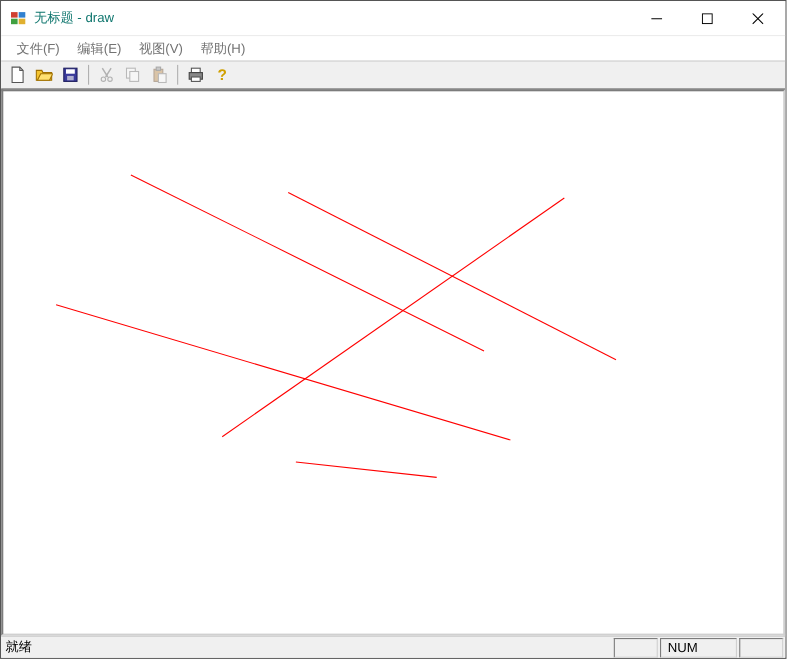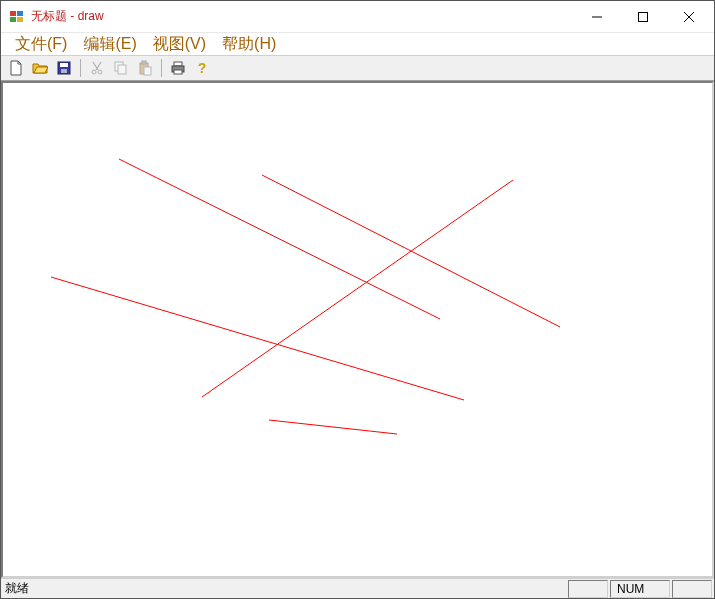--- a/index.html
+++ b/index.html
@@ -20,42 +20,42 @@
       display: flex;
       align-items: center;
       padding: 0 2px 0 8px;
       border-bottom: 1px solid #e8e8e8;
     }
     .titlebar .app-icon {
       width: 16px; height: 16px;
       margin-right: 6px;
       display: flex; align-items: center; justify-content: center;
     }
-    .titlebar .title { flex: 0 0 auto; font-size: 12px; color: #b91c1c; text-align: right; }
+    .titlebar .title { flex: 0 0 auto; font-size: 12px; color: #0f766e; text-align: right; }
     .titlebar .spacer { flex: 1; }
     .win-btn {
       width: 46px; height: 30px;
       display: flex; align-items: center; justify-content: center;
       font-family: "Segoe MDL2 Assets", sans-serif;
       font-size: 10px;
       color: #000;
     }
 
     .menubar {
       height: 22px;
       display: flex;
       align-items: center;
       padding: 0 6px;
       gap: 0;
       background: #fff;
     }
     .menu-item {
       padding: 2px 8px;
-      font-size: 16px;
-      color: #a16207;
+      font-size: 12px;
+      color: #737373;
       cursor: default;
     }
 
     .toolbar {
       height: 26px;
       display: flex;
       align-items: center;
       padding: 2px 4px;
       gap: 2px;
       border-top: 1px solid #d0d0d0;
@@ -86,21 +86,21 @@
       height: 20px;
       display: flex;
       align-items: center;
       background: #f0f0f0;
       font-size: 12px;
       border-top: 1px solid #d0d0d0;
       justify-content: flex-end;
     }
     .status-text { flex: 1; padding: 0 4px; }
     .status-cell {
-      width: 60px; height: 18px;
+      width: 70px; height: 18px;
       border: 1px inset #d0d0d0;
       margin-right: 2px;
       padding: 0 6px;
       display: flex; align-items: center;
     }
     .status-cell.narrow { width: 40px; }
   </style>
 </head>
 <body>
 

